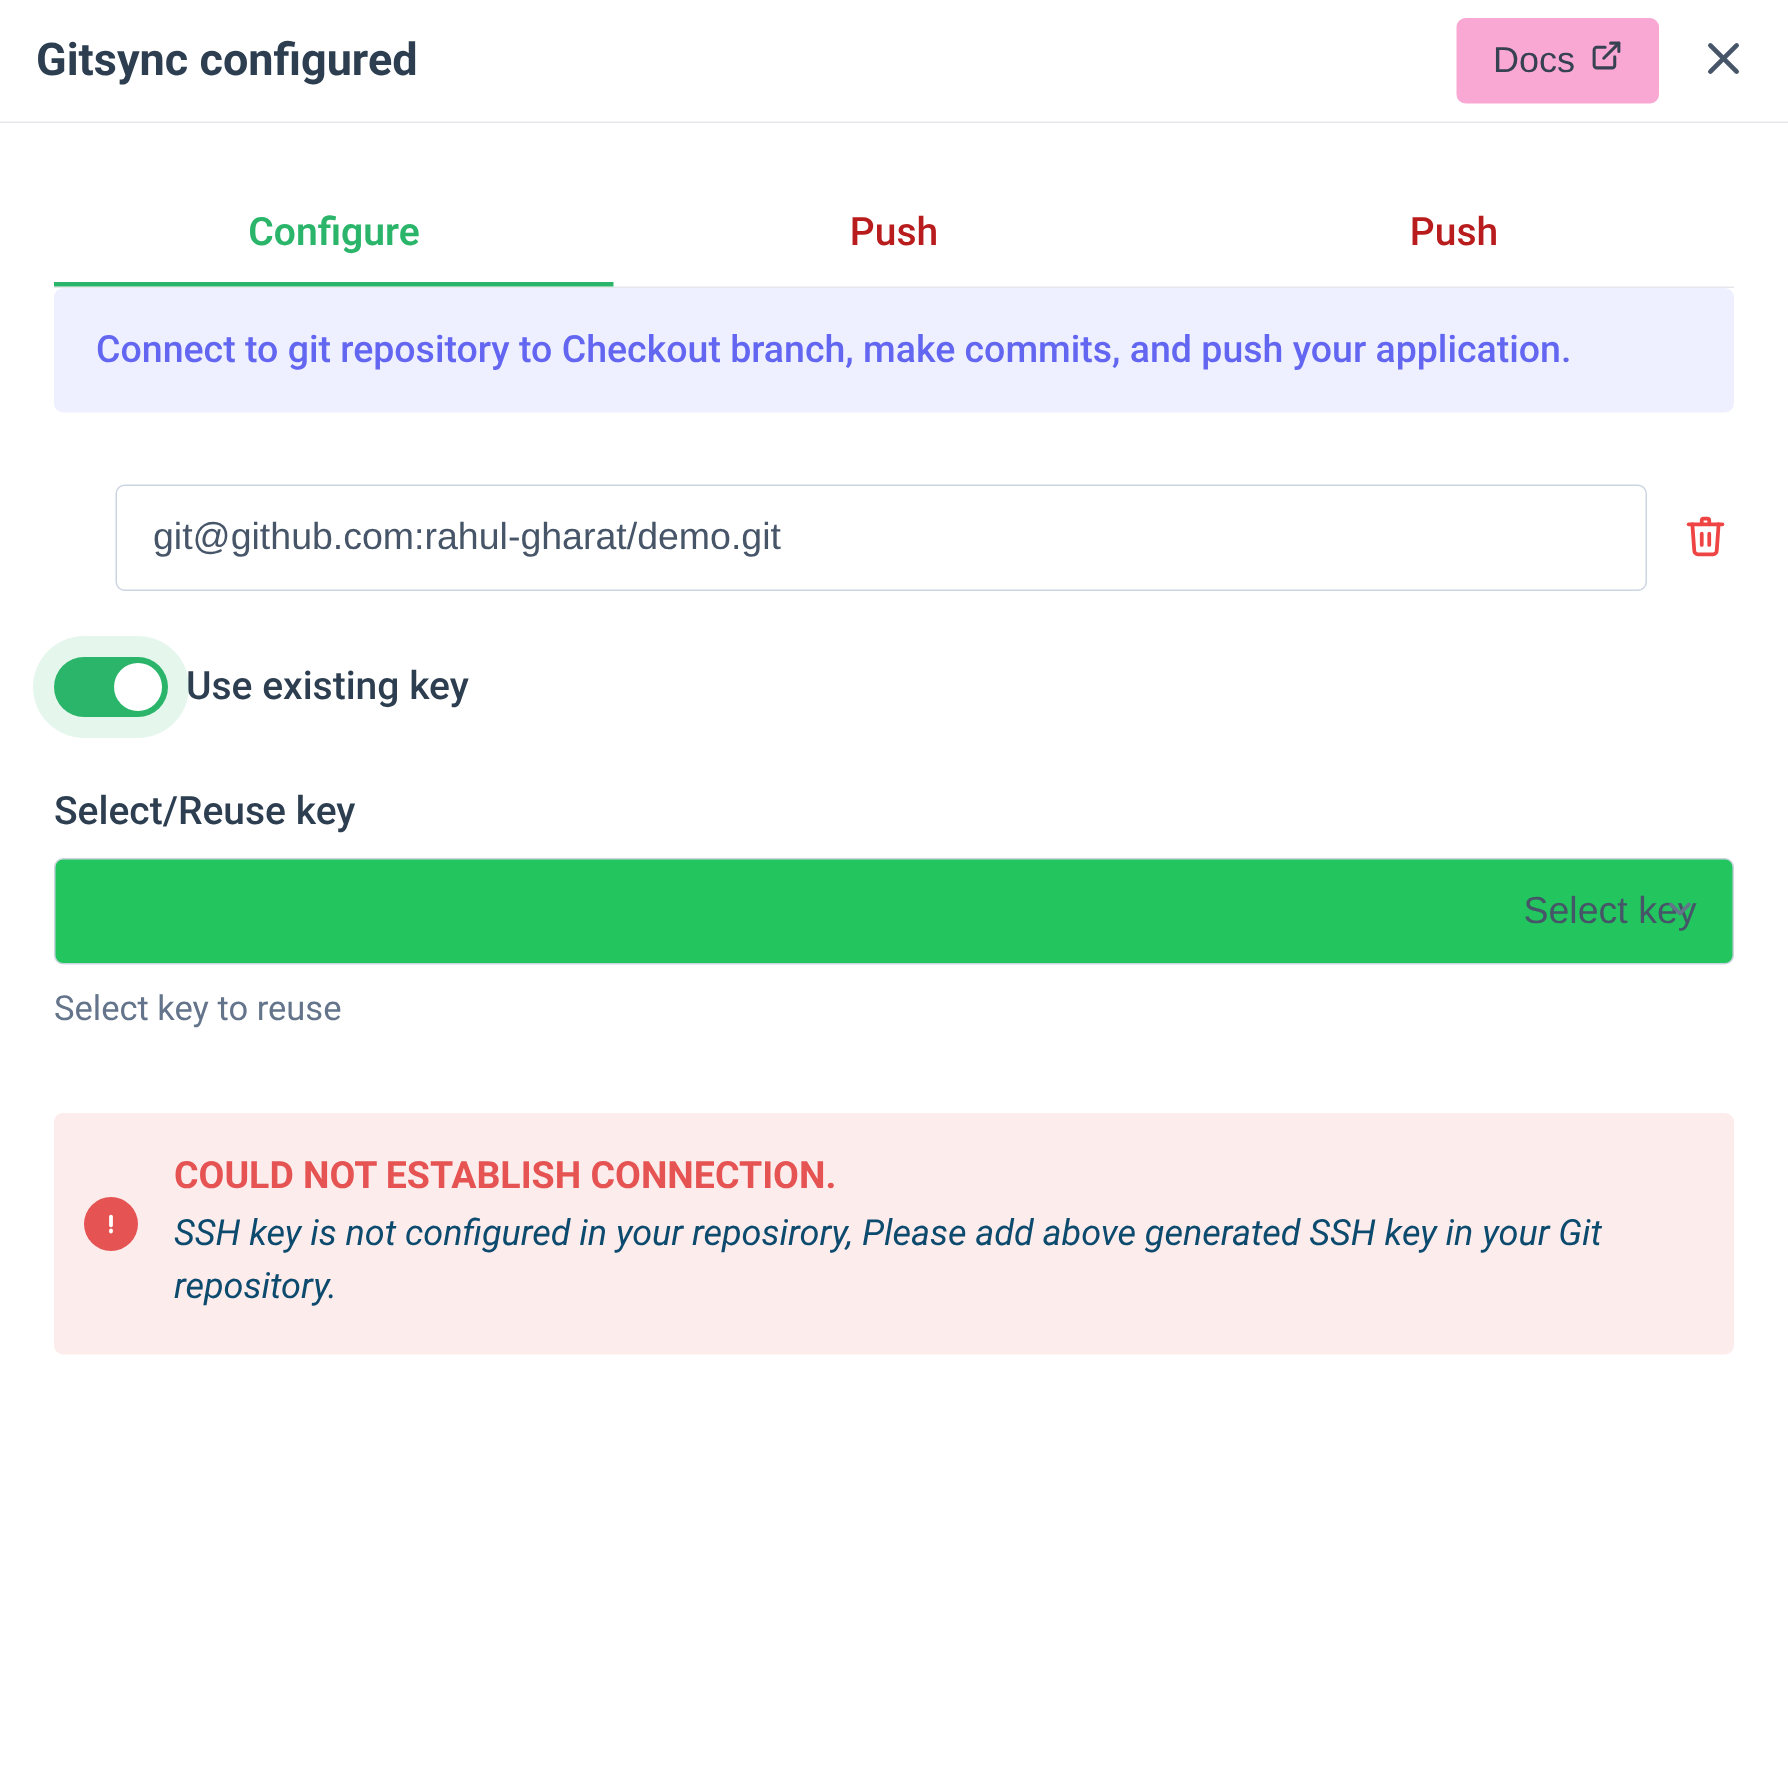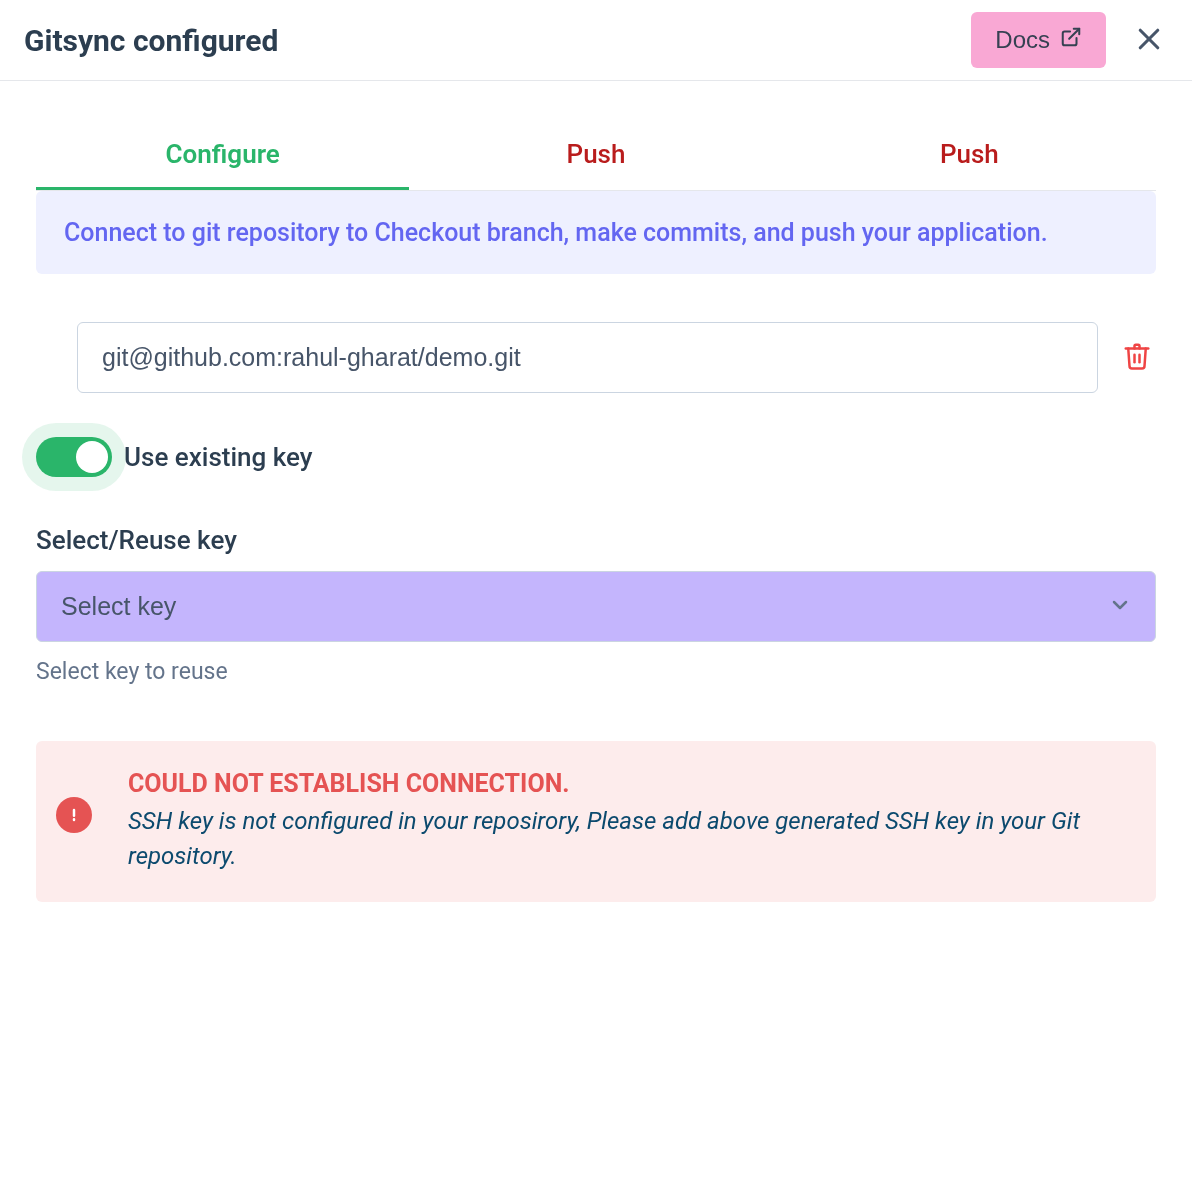--- a/index.html
+++ b/index.html
@@ -157,24 +157,24 @@
     .select-wrapper {
       position: relative;
     }
     .select-input {
       width: 100%;
       border: 1px solid #cbd5e1;
       border-radius: 6px;
       padding: 20px 24px;
       font-size: 25px;
       color: #475569;
-      background: #c4b5fd;
+      background: #22c55e;
       appearance: none;
       cursor: pointer;
-      text-align: left;
+      text-align: right;
     }
     .select-chevron {
       position: absolute;
       right: 24px;
       top: 50%;
       transform: translateY(-50%);
       pointer-events: none;
       color: #64748b;
     }
     .select-chevron svg {
@@ -182,21 +182,21 @@
       height: 24px;
     }
     .helper-text {
       font-size: 23px;
       color: #64748b;
       margin-top: 16px;
     }
     .error-banner {
       display: flex;
       align-items: flex-start;
-      gap: 36px;
+      gap: 24px;
       background: #fdecec;
       border-radius: 6px;
       padding: 28px 28px 28px 20px;
       margin-top: 56px;
     }
     .error-icon {
       width: 36px;
       height: 36px;
       border-radius: 50%;
       background: #e55353;

